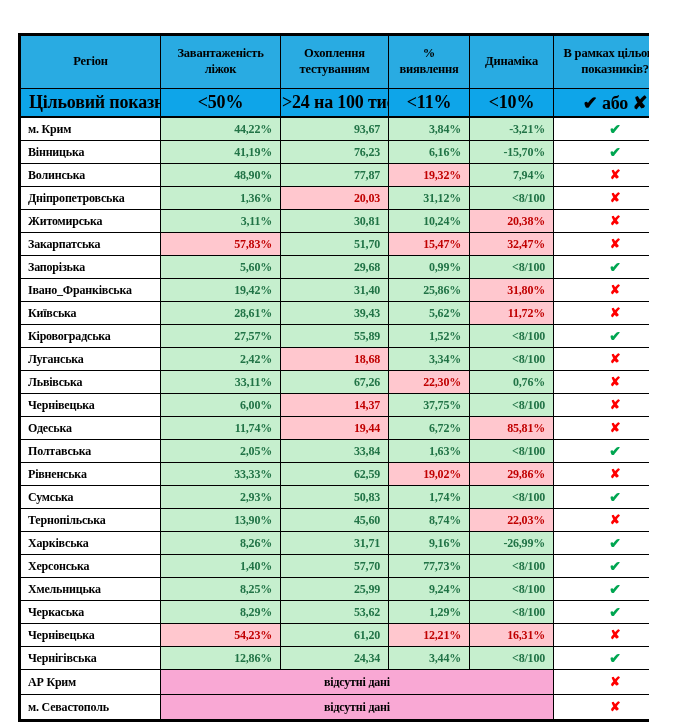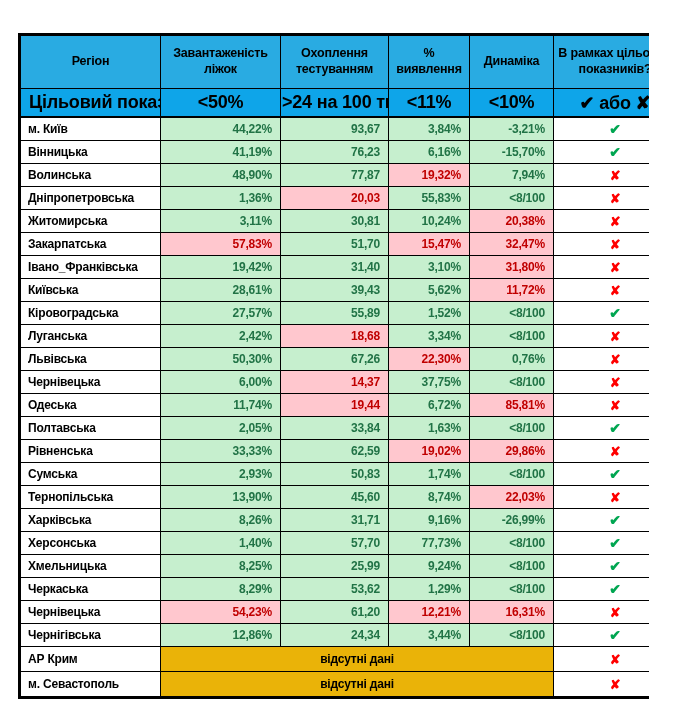--- a/index.html
+++ b/index.html
@@ -1,20 +1,20 @@
 <!DOCTYPE html>
 <html style="--header_blue: #29ABE2; --good_bg: #C6EFCE; --good_text: #217346; --bad_bg: #FFC7CE; --bad_text: #C00000; --check_green: #00A651; --cross_red: #FF0000;"><head>
 <meta charset="utf-8">
 <style>
   html,body{margin:0;padding:0;background:#ffffff;}
   .page{
     position:relative;
     width:649px;height:727px;
     background:#ffffff;
-    font-family:Liberation Sans, sans-serif;
+    font-family:Liberation Serif, serif;
     overflow:hidden;
   }
   table.report{
     position:absolute;left:18px;top:33px;
     width:658px;
     border-collapse:collapse;
     table-layout:fixed;
     border:3px solid #000;
   }
   col.w1{width:141px;} col.w2{width:120px;} col.w3{width:108px;}
@@ -51,21 +51,21 @@
     font-size:12px;
     vertical-align:middle;
     background:#fff;
     color:#000;
   }
   td.region{text-align:left;padding-left:7px;}
   td.val{text-align:right;padding-right:8px;}
   td.val.left{text-align:right;padding-left:6px;}
   td.good{background:var(--good_bg);color:var(--good_text);}
   td.bad{background:var(--bad_bg);color:var(--bad_text);}
-  td.nodata{text-align:center;background:#eab308;color:#000;}
+  td.nodata{text-align:center;background:#f9a8d4;color:#000;}
   td.verdict{text-align:center;background:#fff;}
   tr.tall td{height:22px;}
   span.check{color:var(--check_green);font-size:14px;font-weight:700;}
   span.cross{color:var(--cross_red);font-size:13px;font-weight:700;}
 </style>
 </head>
 <body>
 
 <div class="page">
   <table class="report">
@@ -90,21 +90,21 @@
         <td class="tlabel">Цільовий показник</td>
         <td>&lt;50%</td>
         <td>&gt;24 на 100 тис.</td>
         <td>&lt;11%</td>
         <td>&lt;10%</td>
         <td class="tsym">✔ або ✘</td>
       </tr>
     </thead>
     <tbody>
         <tr>
-          <td class="region">м. Київ</td>
+          <td class="region">м. Крим</td>
           <td class="val good">44,22%</td>
           <td class="val good">93,67</td>
           <td class="val good">3,84%</td>
           <td class="val good">-3,21%</td>
           <td class="verdict"><span class="check">✔</span></td>
         </tr>
         <tr>
           <td class="region">Вінницька</td>
           <td class="val good">41,19%</td>
           <td class="val good">76,23</td>
@@ -117,45 +117,53 @@
           <td class="val good">48,90%</td>
           <td class="val good">77,87</td>
           <td class="val bad">19,32%</td>
           <td class="val good">7,94%</td>
           <td class="verdict"><span class="cross">✘</span></td>
         </tr>
         <tr>
           <td class="region">Дніпропетровська</td>
           <td class="val good">1,36%</td>
           <td class="val bad">20,03</td>
-          <td class="val good">55,83%</td>
+          <td class="val good">31,12%</td>
           <td class="val good left">&lt;8/100</td>
           <td class="verdict"><span class="cross">✘</span></td>
         </tr>
         <tr>
           <td class="region">Житомирська</td>
           <td class="val good">3,11%</td>
           <td class="val good">30,81</td>
           <td class="val good">10,24%</td>
           <td class="val bad">20,38%</td>
           <td class="verdict"><span class="cross">✘</span></td>
         </tr>
         <tr>
           <td class="region">Закарпатська</td>
           <td class="val bad">57,83%</td>
           <td class="val good">51,70</td>
           <td class="val bad">15,47%</td>
           <td class="val bad">32,47%</td>
           <td class="verdict"><span class="cross">✘</span></td>
         </tr>
         <tr>
+          <td class="region">Запорізька</td>
+          <td class="val good">5,60%</td>
+          <td class="val good">29,68</td>
+          <td class="val good">0,99%</td>
+          <td class="val good left">&lt;8/100</td>
+          <td class="verdict"><span class="check">✔</span></td>
+        </tr>
+        <tr>
           <td class="region">Івано_Франківська</td>
           <td class="val good">19,42%</td>
           <td class="val good">31,40</td>
-          <td class="val good">3,10%</td>
+          <td class="val good">25,86%</td>
           <td class="val bad">31,80%</td>
           <td class="verdict"><span class="cross">✘</span></td>
         </tr>
         <tr>
           <td class="region">Київська</td>
           <td class="val good">28,61%</td>
           <td class="val good">39,43</td>
           <td class="val good">5,62%</td>
           <td class="val bad">11,72%</td>
           <td class="verdict"><span class="cross">✘</span></td>
@@ -171,21 +179,21 @@
         <tr>
           <td class="region">Луганська</td>
           <td class="val good">2,42%</td>
           <td class="val bad">18,68</td>
           <td class="val good">3,34%</td>
           <td class="val good left">&lt;8/100</td>
           <td class="verdict"><span class="cross">✘</span></td>
         </tr>
         <tr>
           <td class="region">Львівська</td>
-          <td class="val good">50,30%</td>
+          <td class="val good">33,11%</td>
           <td class="val good">67,26</td>
           <td class="val bad">22,30%</td>
           <td class="val good">0,76%</td>
           <td class="verdict"><span class="cross">✘</span></td>
         </tr>
         <tr>
           <td class="region">Чернівецька</td>
           <td class="val good">6,00%</td>
           <td class="val bad">14,37</td>
           <td class="val good">37,75%</td>

